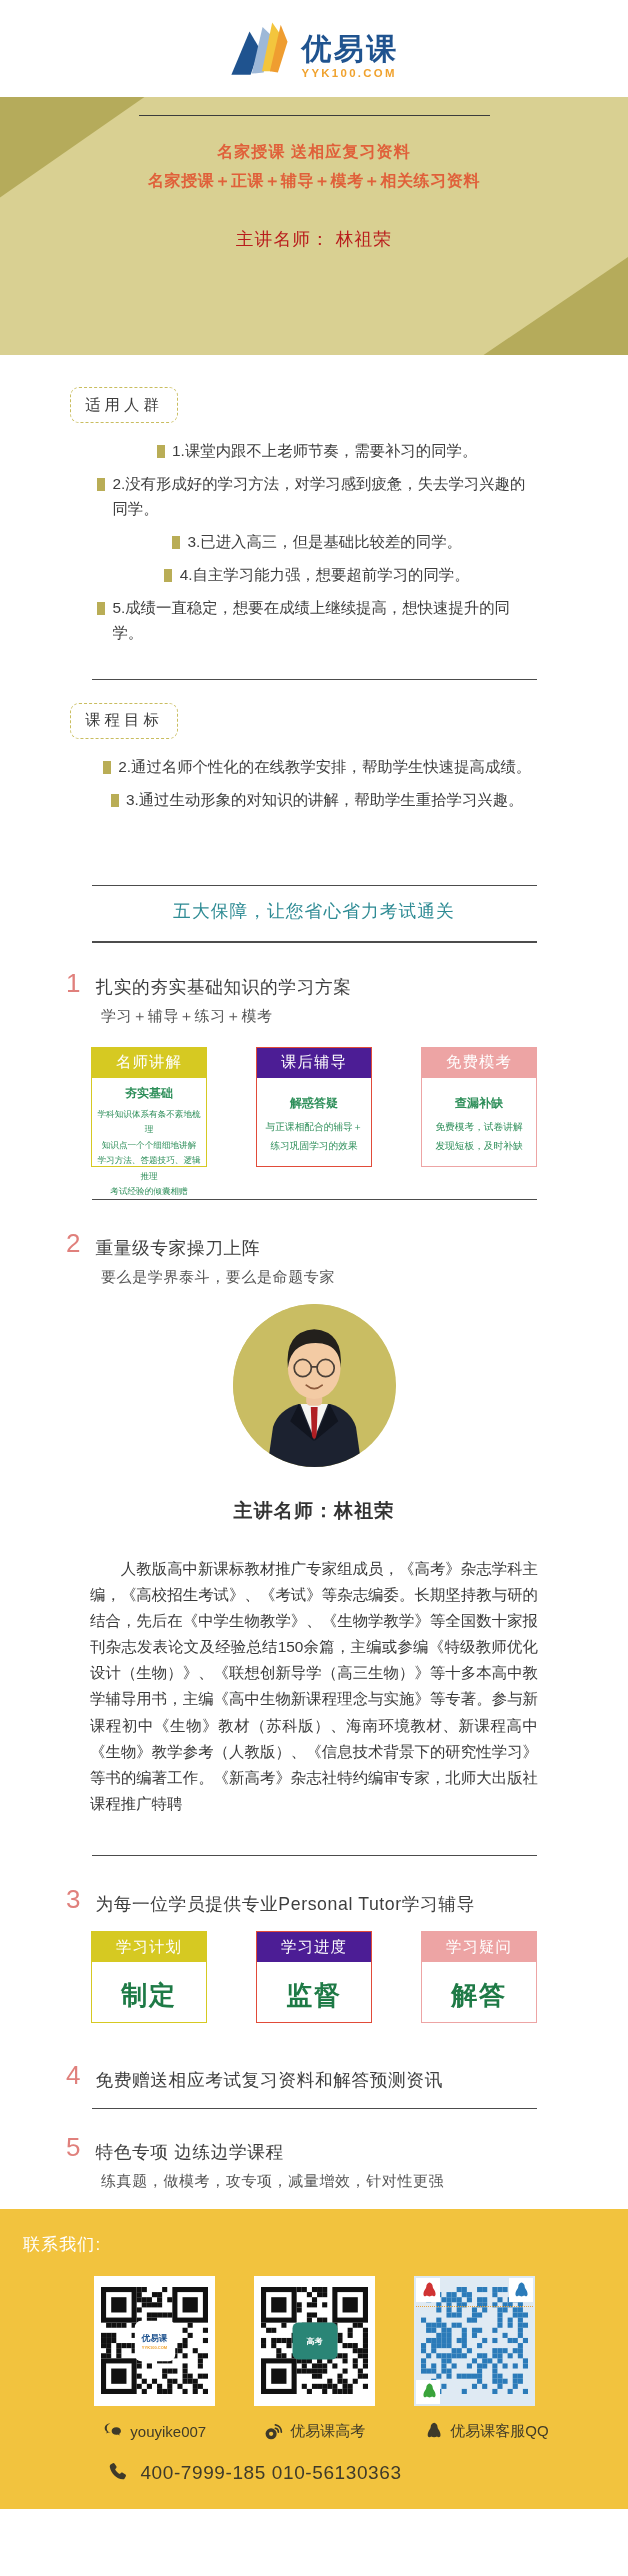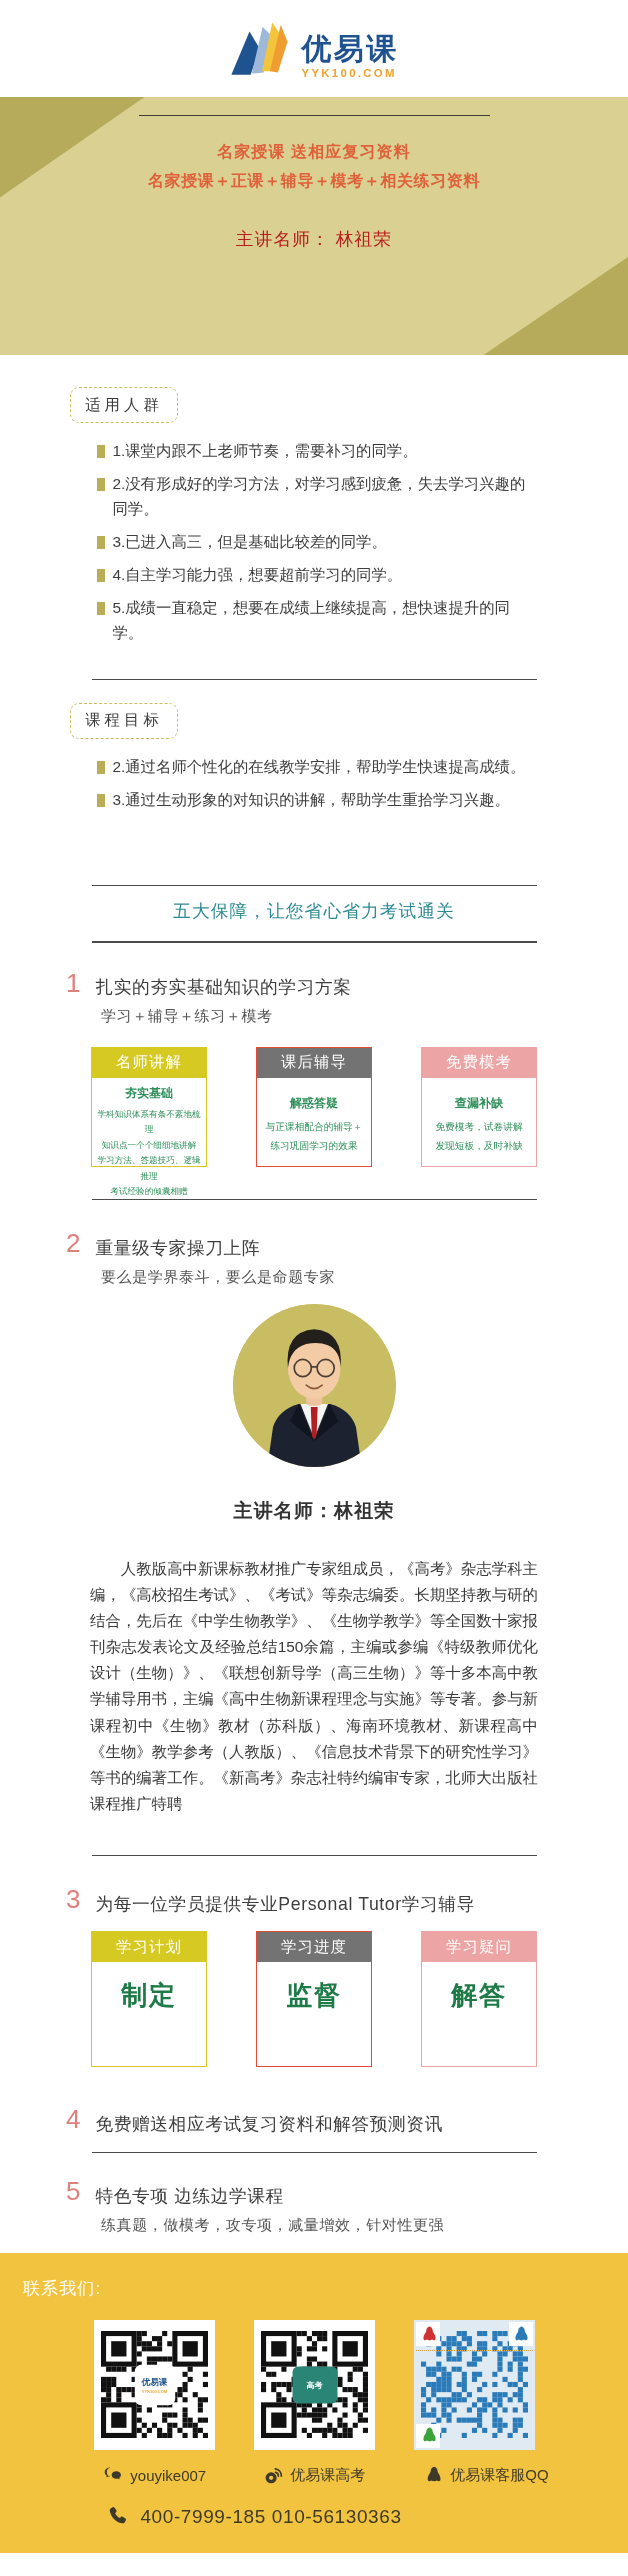--- a/index.html
+++ b/index.html
@@ -24,21 +24,21 @@
   .banner-line1{color:#e0603a;font-size:16px;font-weight:bold;letter-spacing:1.1px;}
   .banner-line2{color:#e0603a;font-size:16px;font-weight:bold;letter-spacing:0.6px;margin-top:8px;}
   .banner-teacher{color:#b91c1c;font-size:17.7px;letter-spacing:1.1px;margin-top:35px;}
 
   
   .dashed-label{margin:32px 0 0 70px;width:106px;height:34px;border:1.7px dashed #c9bd5f;border-radius:9px;
     display:flex;align-items:center;justify-content:center;font-size:15.4px;letter-spacing:4px;color:#3c3c3c;}
 
   
   .bullet-list{margin:16px 0 0 97px;width:440px;}
-  .bullet-item{display:flex;gap:7.4px;font-size:15.4px;line-height:1.62;margin-bottom:8px;color:#3e3e3e;}
+  .bullet-item{display:flex;gap:7.4px;font-size:15.4px;line-height:1.62;margin-bottom:8px;color:#3e3e3e;justify-content:center;}
   .bullet-square{flex:none;width:8px;height:12.6px;background:#b9ad56;margin-top:6.3px;}
 
   
   .divider{width:445px;height:1.1px;background:#4c4c4c;margin:0 auto;}
   .d1{margin-top:33px;} .d2{margin-top:72px;} .d3{margin-top:18px;}
   .d4{margin-top:32px;} .d5{margin-top:38px;} .d6{margin-top:16px;}
 
   .guarantee{margin-top:13.7px;text-align:center;color:#2e8b94;font-size:17.7px;letter-spacing:1.1px;}
 
   
@@ -49,28 +49,28 @@
   .mt-sec1{margin-top:27px;} .mt-sec2{margin-top:30px;} .mt-sec3{margin-top:30px;}
   .mt-sec4{margin-top:39px;} .mt-sec5{margin-top:25px;}
 
   
   .cards-row{display:flex;justify-content:center;gap:49px;}
   .row1{margin-top:20.5px;} .row3{margin-top:15px;}
   .card{width:116px;box-sizing:border-box;background:#fff;}
   .card-header{height:30px;display:flex;align-items:center;justify-content:center;color:#fff;font-size:15.4px;letter-spacing:1.1px;}
   .card-body{text-align:center;color:#2e8f5a;}
   .c-yellow{border:1.1px solid #d6c922;} .c-yellow .card-header{background:#d6c922;}
-  .c-red{border:1.1px solid #e14b39;} .c-red .card-header{background:#737373;}
+  .c-red{border:1.1px solid #e14b39;} .c-red .card-header{background:#4c1d95;}
   .c-pink{border:1.1px solid #eda4a4;} .c-pink .card-header{background:#eda4a4;}
   .card-tall{height:120px;}
   .card-tall .card-body{padding:6.8px 2.3px 0;}
   .card-lead{font-size:12px;font-weight:bold;margin-bottom:5.1px;}
   .card-line{font-size:8.6px;line-height:1.8;}
   .card-line-lg{font-size:9.7px;line-height:2.0;}
-  .card-short{height:136px;}
+  .card-short{height:92px;}
   .card-big{font-size:26px;font-weight:bold;color:#1e7a46;letter-spacing:1.7px;padding-top:16px;}
 
   
   .photo-wrap{display:flex;justify-content:center;margin-top:17px;}
   .photo{width:163px;height:163px;border-radius:50%;background:#c9bd63;overflow:hidden;}
   .caption{margin-top:31px;text-align:center;font-size:19px;font-weight:bold;color:#333333;letter-spacing:1.1px;}
   .bio{width:448px;margin:32px auto 0;font-size:15.4px;line-height:1.7;text-align:justify;text-indent:2em;color:#3a3a3a;}
 
   
   .footer{margin-top:18px;height:300px;box-sizing:border-box;background:#f2c33e;padding-top:24px;}

